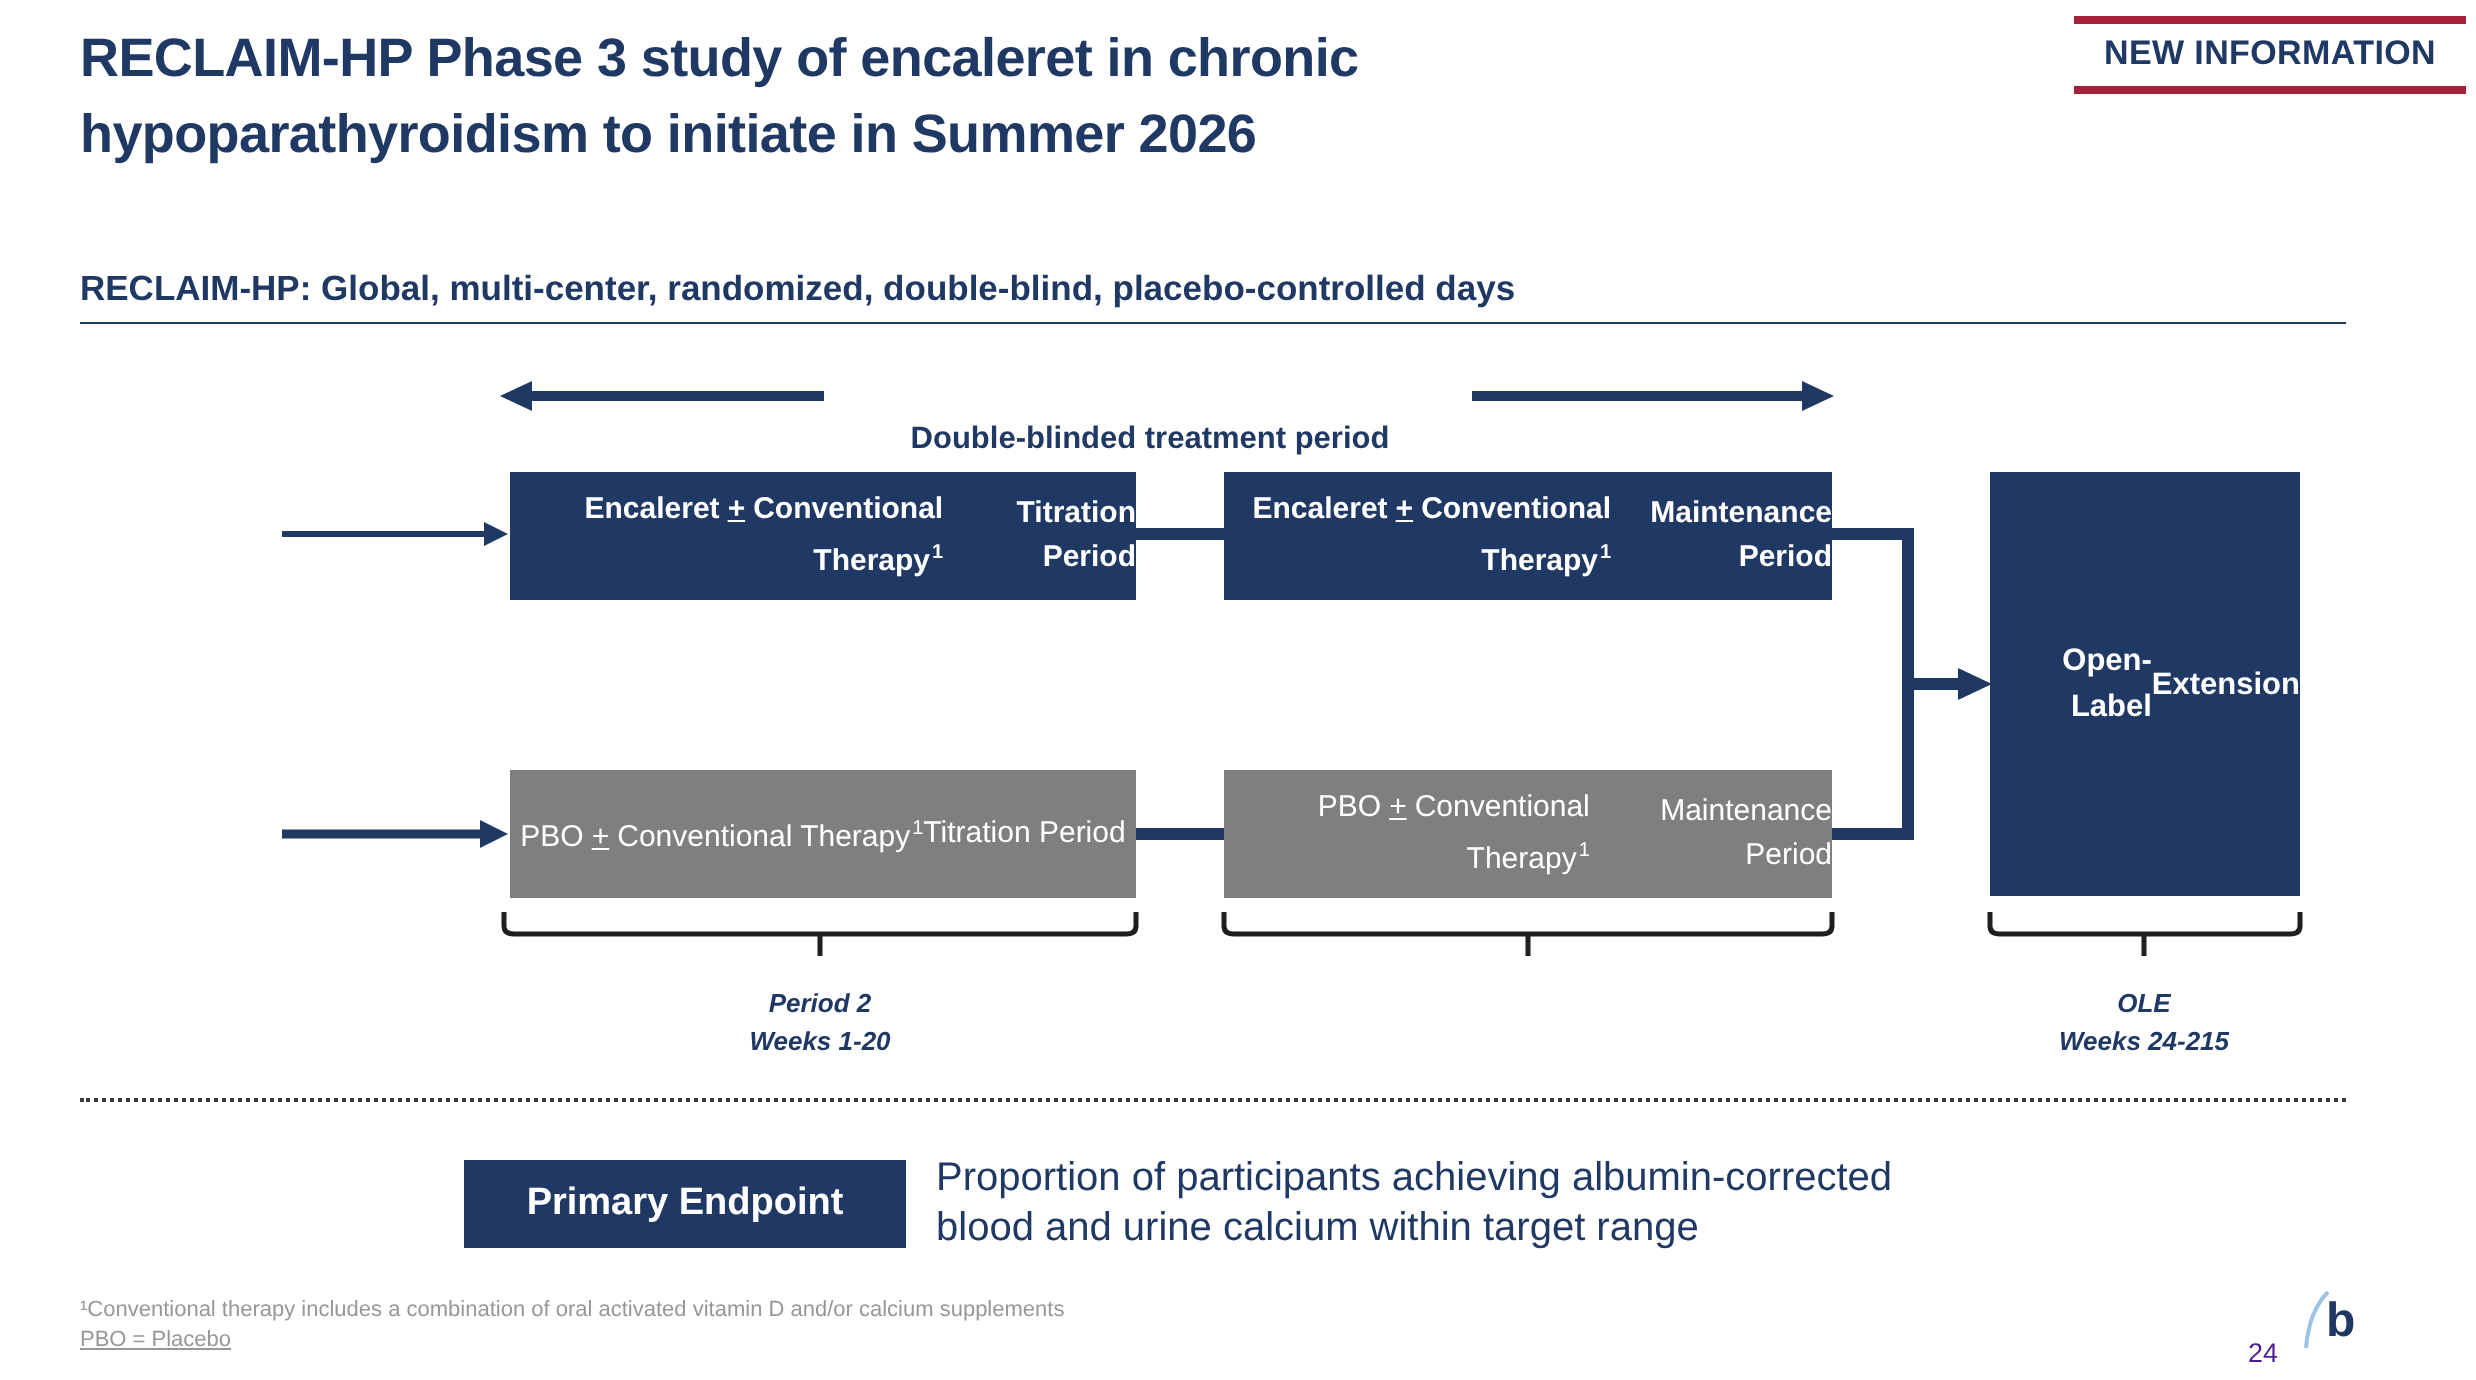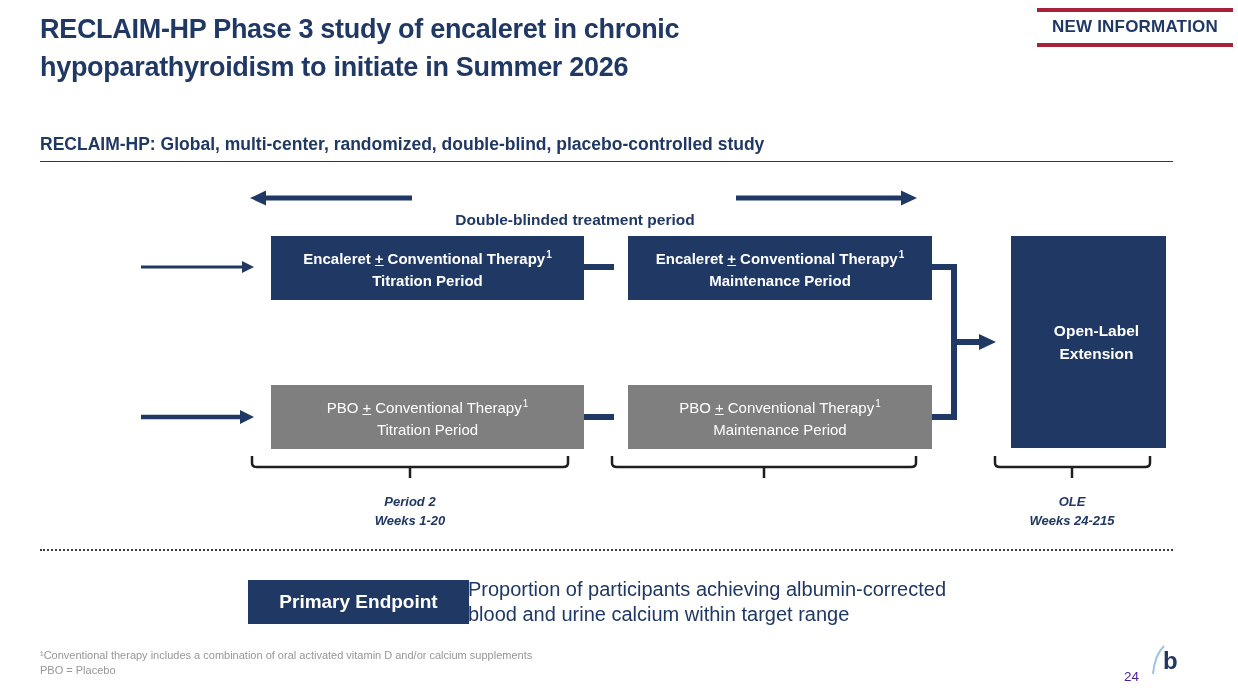--- a/index.html
+++ b/index.html
@@ -25,22 +25,22 @@
   .subtitle-rule{position:absolute;left:40px;top:161px;width:1133px;height:0;border-top:1.5px solid var(--navy);}
 
   .overlay{position:absolute;left:0;top:0;width:1238px;height:690px;pointer-events:none;}
   .ln{stroke:var(--navy);}
   .ah{fill:var(--navy);}
   .brace{stroke:#1f1f1f;stroke-width:2.5;fill:none;}
 
   .dbl-label{position:absolute;left:420px;top:188px;width:310px;text-align:center;
              font-size:15.5px;font-weight:bold;color:var(--navy);margin-top:23px;}
 
-  .box{position:absolute;display:flex;flex-direction:column;justify-content:center;
-       align-items:center;text-align:center;margin-left:16px;}
+  .box{position:absolute;display:flex;flex-direction:row;justify-content:center;
+       align-items:center;text-align:right;}
   .screening{left:43px;top:236px;width:97px;height:218px;background:var(--screening-gray);
              color:var(--navy);font-weight:bold;font-size:16px;}
   .navybox{background:var(--navy);color:#fff;font-weight:bold;font-size:15px;}
   .graybox{background:var(--gray-box);color:#ffffff;font-weight:normal;font-size:15px;}
   .t1{left:255px;top:236px;width:313px;height:64px;}
   .m1{left:612px;top:236px;width:304px;height:64px;}
   .t2{left:255px;top:385px;width:313px;height:64px;}
   .m2{left:612px;top:385px;width:304px;height:64px;}
   .ole{left:995px;top:236px;width:155px;height:212px;font-size:15.5px;line-height:23px;padding-left:16px;}
   .bl1,.bl2{line-height:22px;}
@@ -55,38 +55,38 @@
   .p1{left:330px;} .p2{left:684px;} .p3{left:992px;}
 
   .divider{position:absolute;left:40px;top:549px;width:1133px;height:0;border-top:2px dotted #3c3c3c;}
 
   .endpoint-box{left:232px;top:580px;width:221px;height:44px;background:var(--navy);
                 color:#fff;font-weight:bold;font-size:19px;}
   .endpoint-desc{position:absolute;left:468px;top:577px;width:560px;font-size:20px;
                  color:var(--navy);line-height:25px;}
 
   .fn{position:absolute;left:40px;font-size:11px;color:var(--footnote-gray);}
-  .fn1{top:649px;} .fn2{top:664px;}
+  .fn1{top:649px;} .fn2{top:664px;text-decoration:underline;}
 
   .page-num{position:absolute;left:1124px;top:655px;font-size:13.5px;color:#4c1d95;margin-top:14px;}
   .logo{position:absolute;left:1150px;top:644px;display:flex;align-items:flex-end;}
   .logo-b{font-size:24px;font-weight:bold;color:var(--navy);line-height:30px;margin-left:-3px;}
 </style>
 </head>
 <body>
 
 <div class="slide">
 
   <div class="title">RECLAIM-HP Phase 3 study of encaleret in chronic hypoparathyroidism to initiate in Summer 2026</div>
 
   <div class="badge">
     <span>NEW INFORMATION</span>
   </div>
 
-  <div class="subtitle">RECLAIM-HP: Global, multi-center, randomized, double-blind, placebo-controlled study</div>
+  <div class="subtitle">RECLAIM-HP: Global, multi-center, randomized, double-blind, placebo-controlled days</div>
   <div class="subtitle-rule"></div>
 
   <svg class="overlay" viewBox="0 0 1238 690" xmlns="http://www.w3.org/2000/svg">
 
     <g>
       <line class="ln" x1="412" y1="198" x2="264" y2="198" stroke-width="5"></line>
       <polygon class="ah" points="250,198 266,190.5 266,205.5"></polygon>
     </g>
     <g>
       <line class="ln" x1="736" y1="198" x2="903" y2="198" stroke-width="5"></line>

